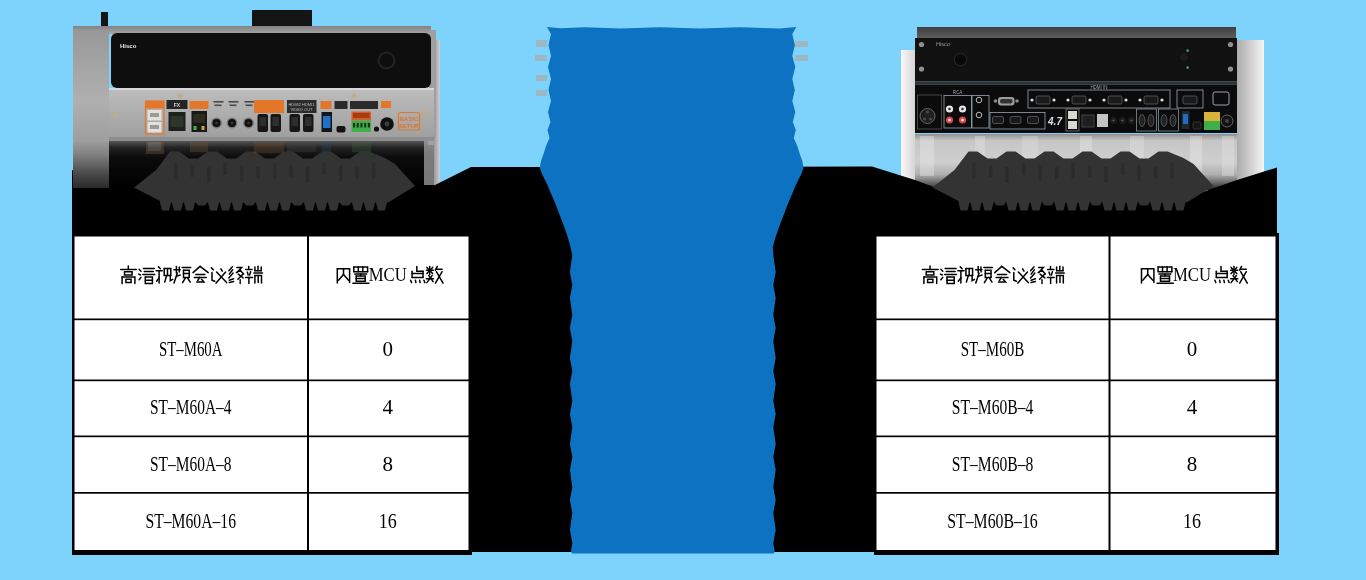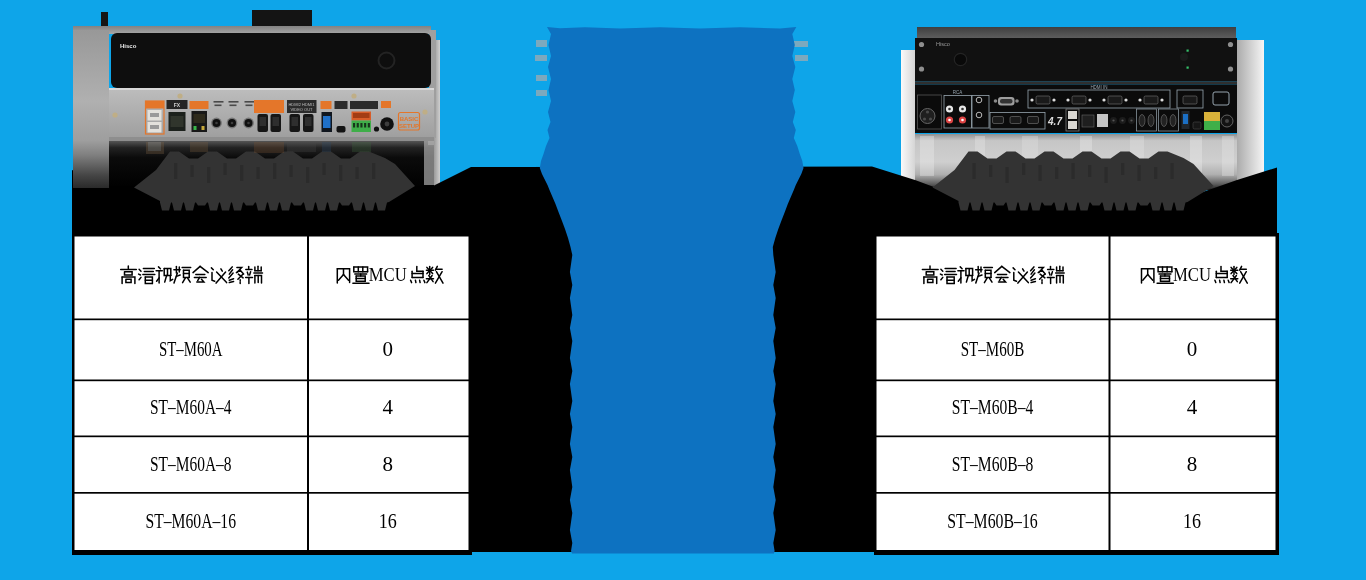--- a/index.html
+++ b/index.html
@@ -1,16 +1,16 @@
 <!DOCTYPE html>
 <html><head><meta charset="utf-8"><style>
 html,body{margin:0;padding:0;background:#fff;}
 </style></head>
 <body>
-<div style="position:relative;width:1366px;height:580px;overflow:hidden;background:#0ea5e9"><svg width="1366" height="580" viewBox="0 0 1366 580">
+<div style="position:relative;width:1366px;height:580px;overflow:hidden;background:#7dd3fc"><svg width="1366" height="580" viewBox="0 0 1366 580">
 <defs>
 <linearGradient id="topg" x1="0" y1="0" x2="0" y2="1">
           <stop offset="0" stop-color="#828282"></stop>
           <stop offset="1" stop-color="#a6a6a6"></stop>
         </linearGradient>
 <linearGradient id="topg2" x1="0" y1="0" x2="0" y2="1">
           <stop offset="0" stop-color="#3f3f3f"></stop>
           <stop offset="1" stop-color="#5d5d5d"></stop>
         </linearGradient>
 <linearGradient id="earg" x1="0" y1="0" x2="0" y2="1">

